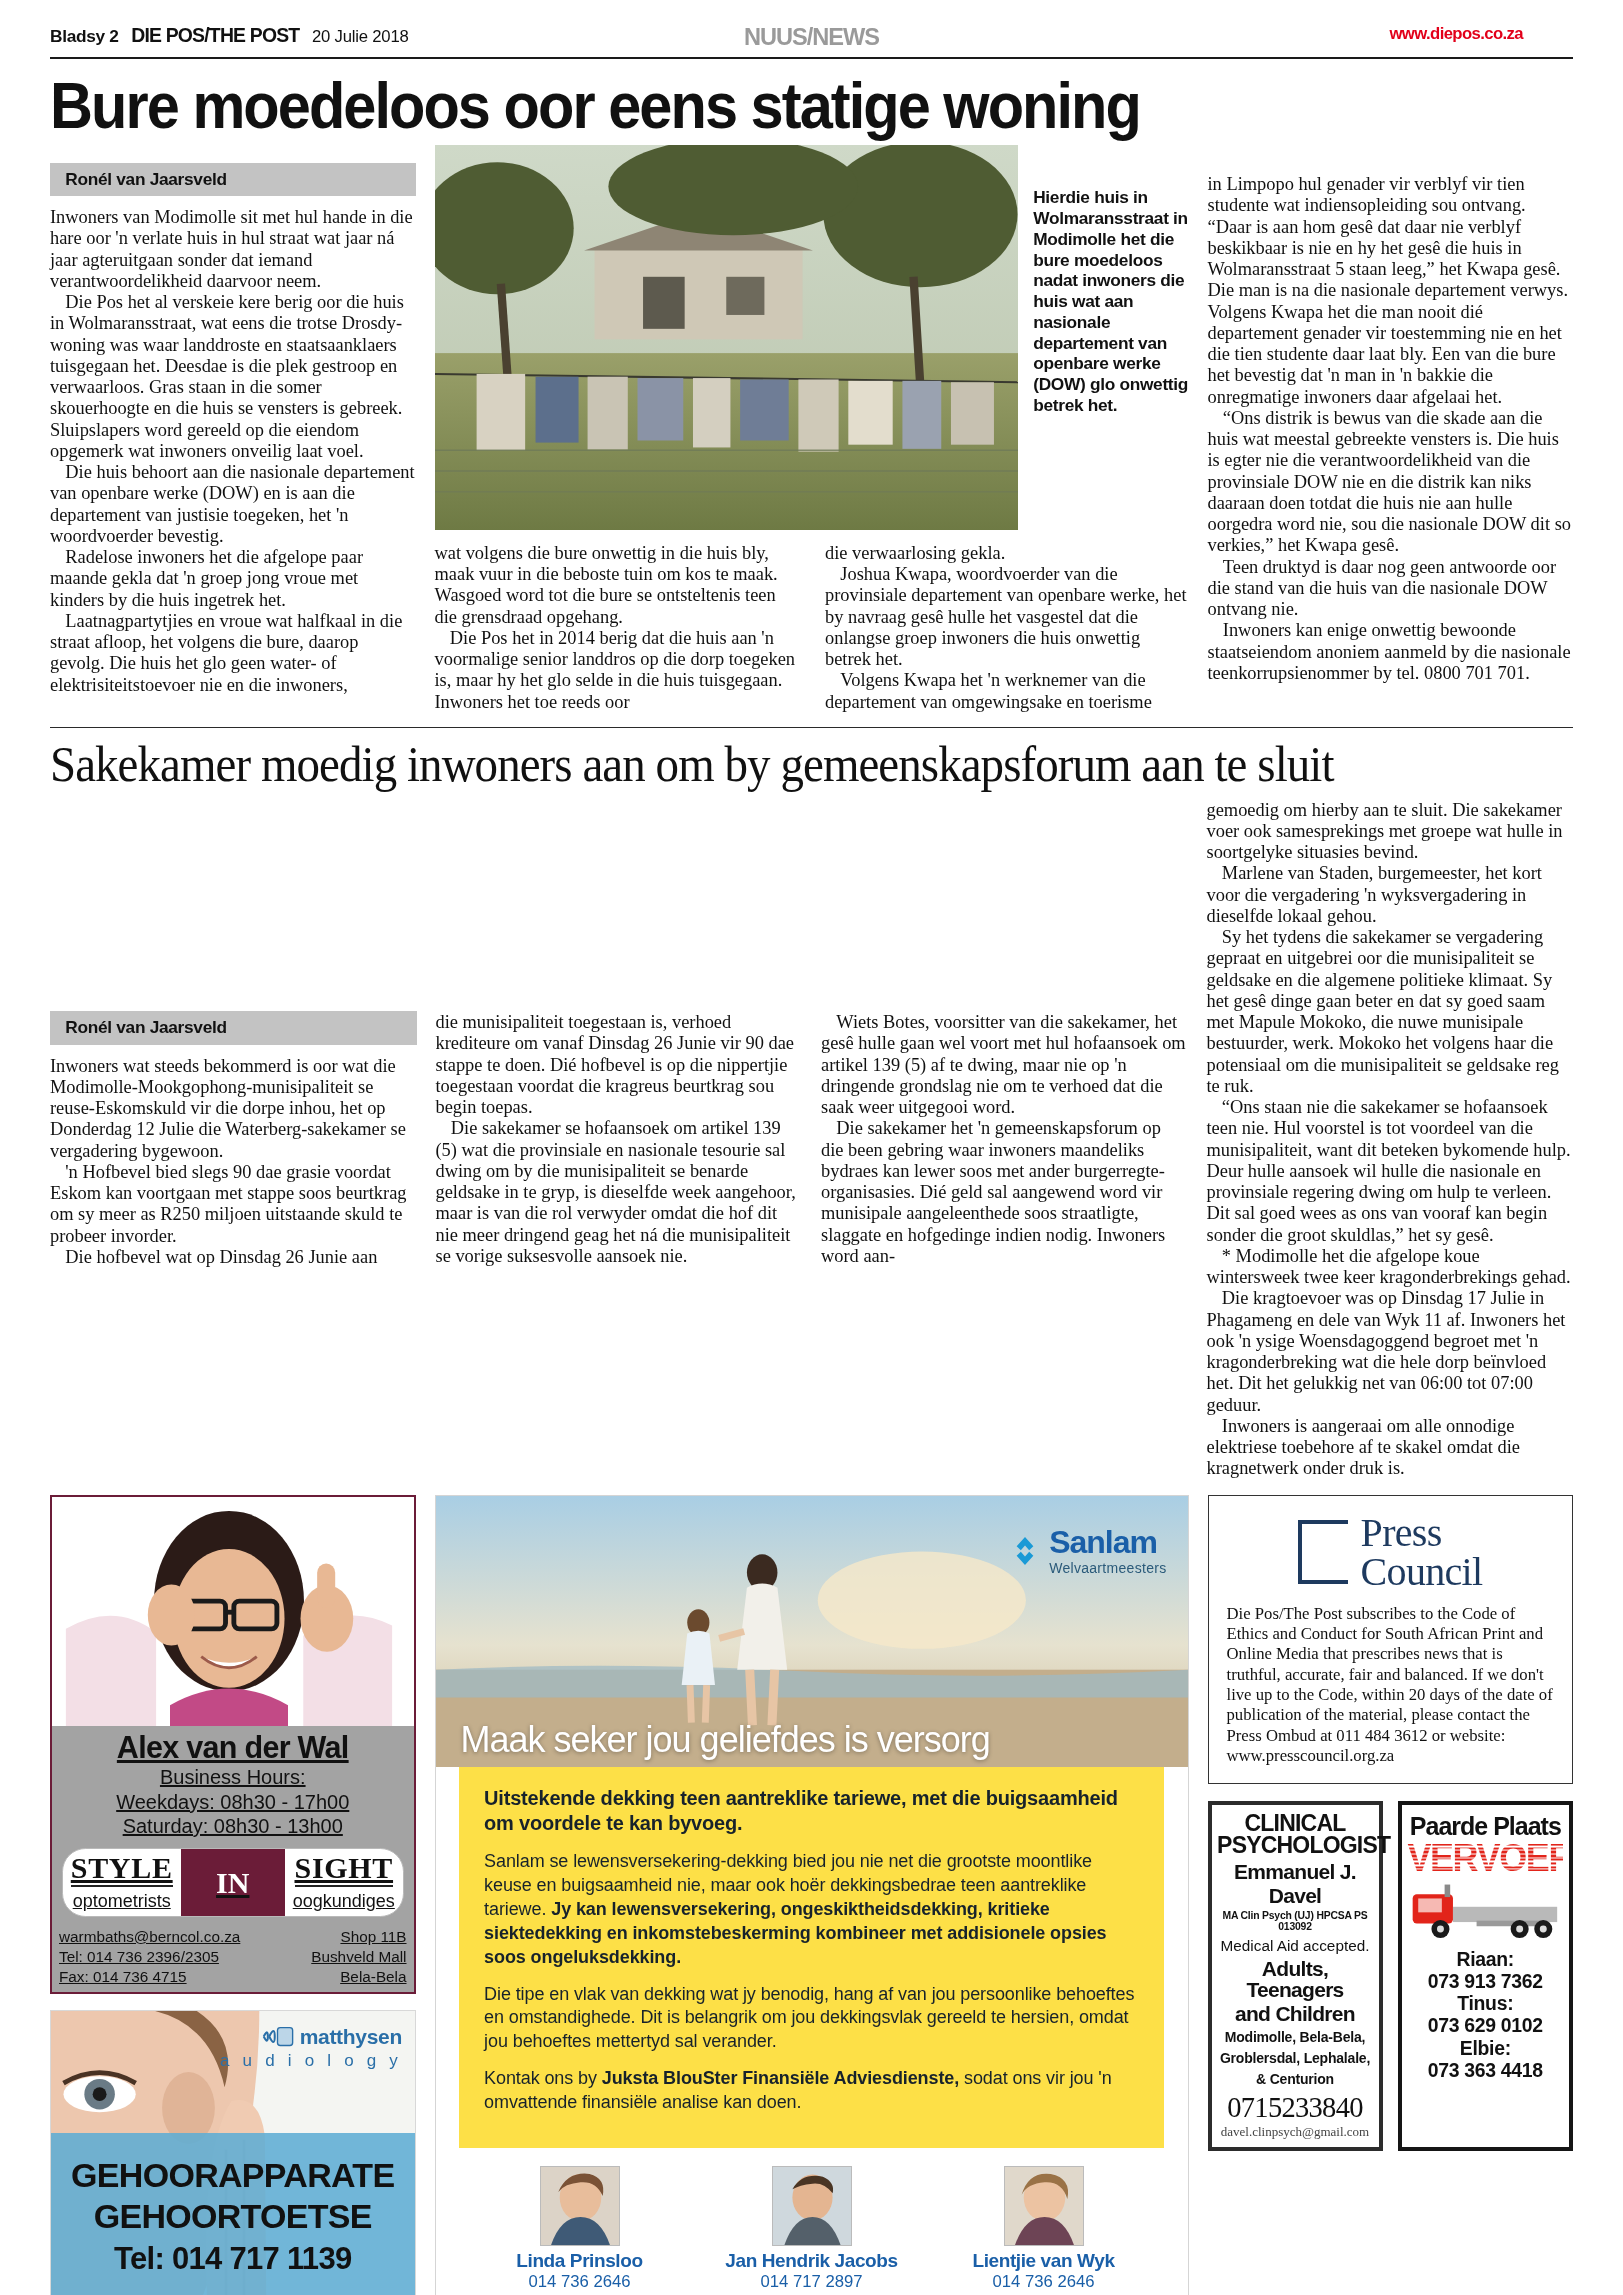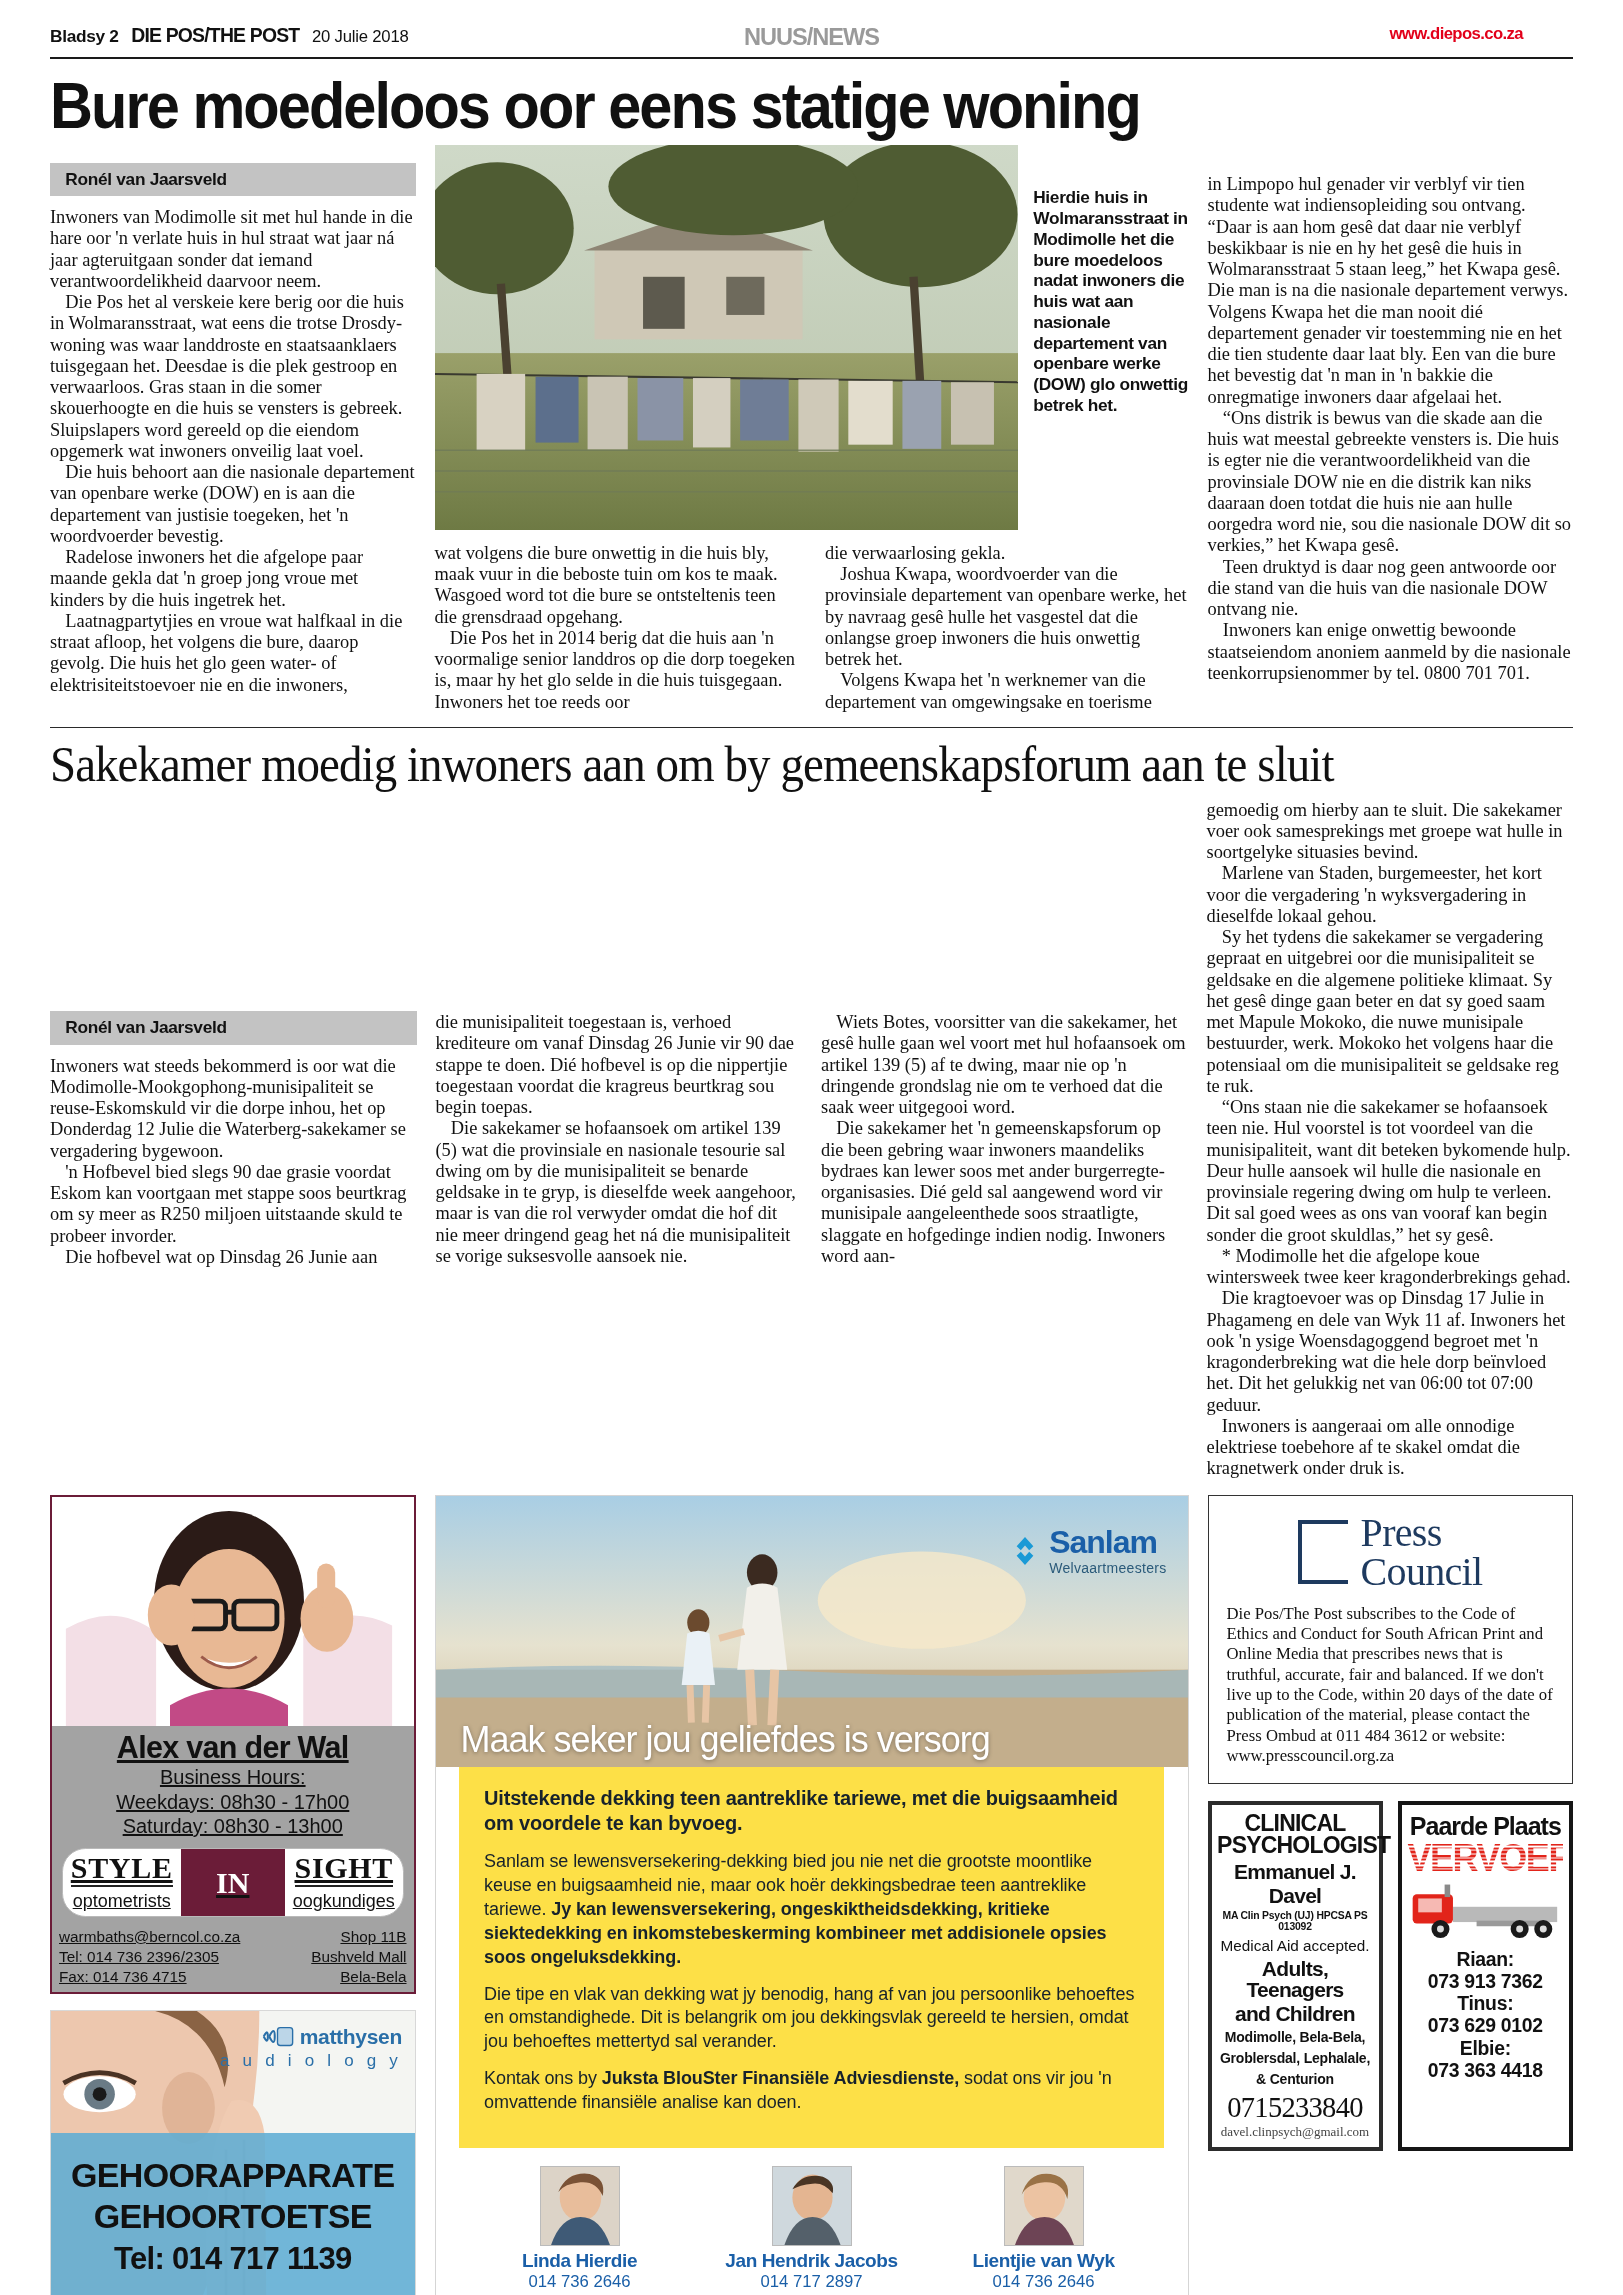--- a/index.html
+++ b/index.html
@@ -451,21 +451,21 @@
           <div class="sl-row">
             <div class="sl-person">
               <div class="sl-face">
                 <svg width="79" height="79" viewBox="0 0 114 114" aria-hidden="true">
                     <rect width="114" height="114" fill="#dcd3c7"></rect>
                     <ellipse cx="57" cy="44" rx="30" ry="34" fill="#e8bd9b"></ellipse>
                     <path d="M25 36 Q38 6 70 10 Q94 16 89 42 Q80 20 57 22 Q34 24 25 36" fill="#7a5236"></path>
                     <path d="M14 114 Q28 72 57 72 Q86 72 100 114 Z" fill="#3f5a76"></path>
                   </svg>
               </div>
-              <div class="sl-pname">Linda Hierdie</div>
+              <div class="sl-pname">Linda Prinsloo</div>
               <div class="sl-pnum">014 736 2646</div>
               <div class="sl-pnum">082 416 8059</div>
             </div>
             <div class="sl-person">
               <div class="sl-face">
                 <svg width="79" height="79" viewBox="0 0 114 114" aria-hidden="true">
                     <rect width="114" height="114" fill="#cfd8dd"></rect>
                     <ellipse cx="57" cy="44" rx="29" ry="33" fill="#e4b591"></ellipse>
                     <path d="M28 32 Q42 8 72 14 Q90 22 86 38 Q74 22 57 24 Q38 26 28 32" fill="#4a3524"></path>
                     <path d="M16 114 Q30 72 57 72 Q84 72 98 114 Z" fill="#54606a"></path>

